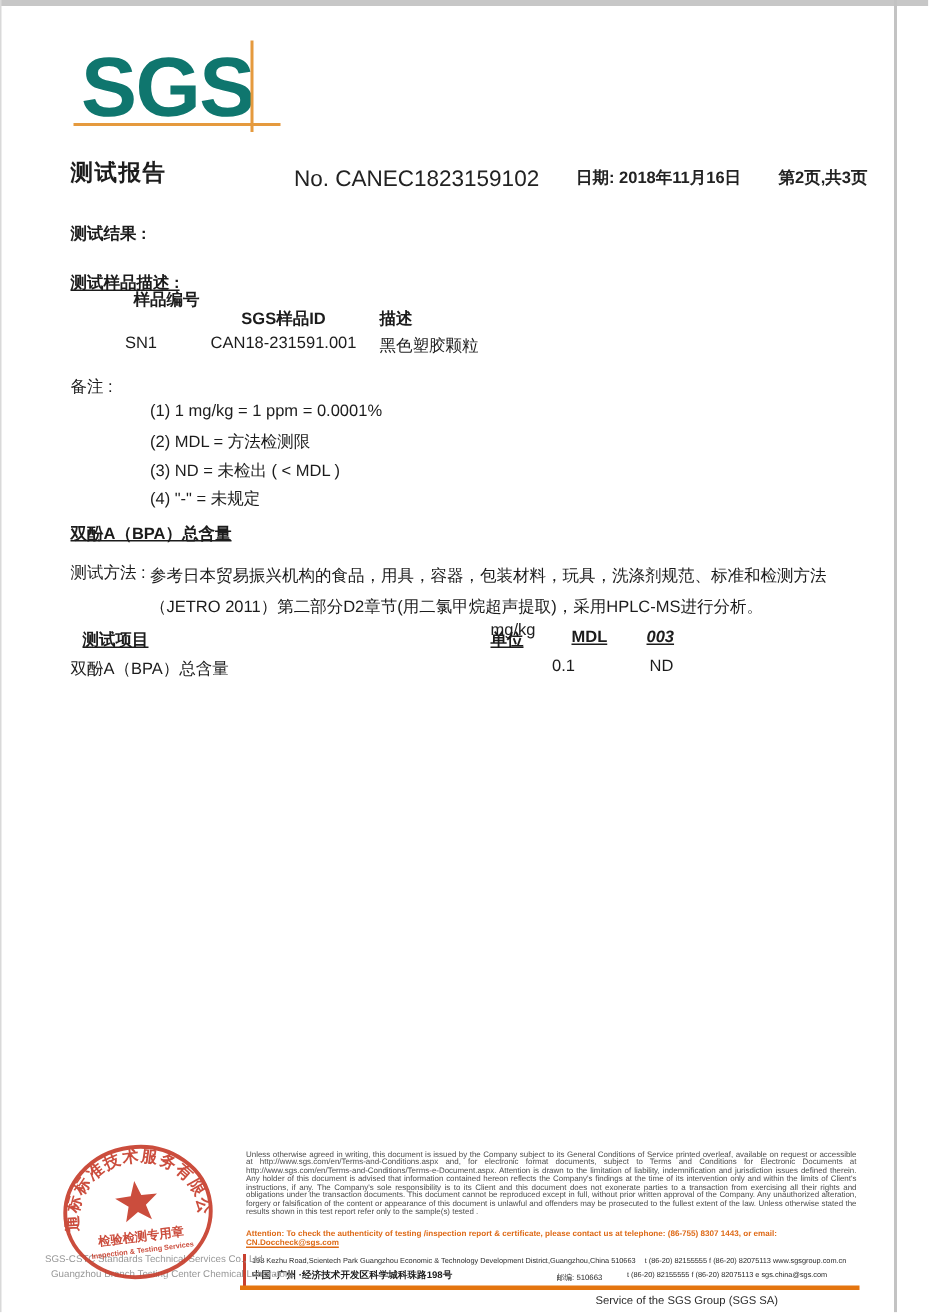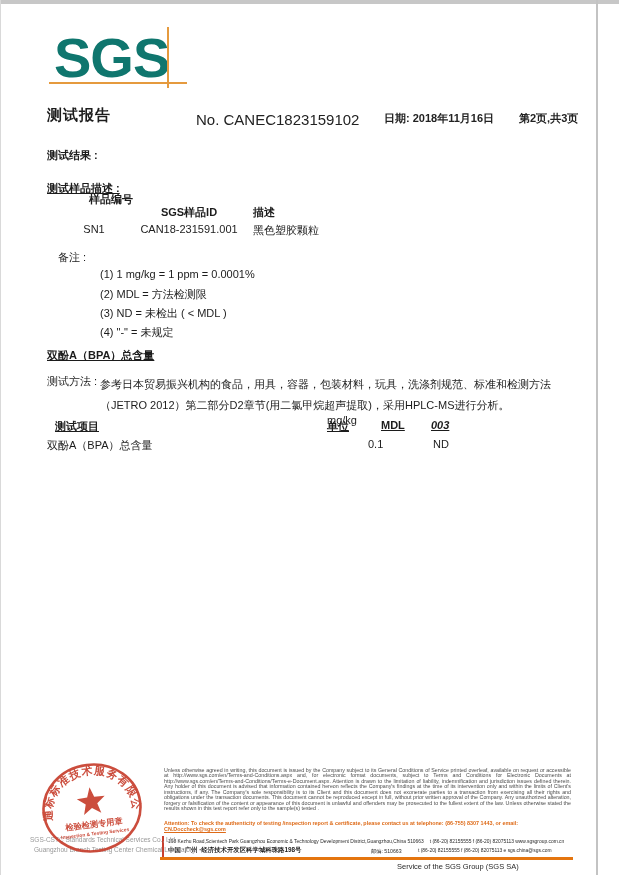--- a/index.html
+++ b/index.html
@@ -32,21 +32,21 @@
   .results-label { left:47px; top:148px; }
   .sample-title { left:47px; top:181px; }
 
   .s-h1 { left:55px;  top:192px; width:78px; text-align:right; }
   .s-h2 { left:130px; top:205px; width:118px; text-align:center; }
   .s-h3 { left:253px; top:205px; }
   .s-v1 { left:55px;  top:223px; width:78px; text-align:center; }
   .s-v2 { left:130px; top:223px; width:118px; text-align:center; }
   .s-v3 { left:253px; top:223px; }
 
-  .remarks-label { left:47px; top:250px;margin-left:11px; }
+  .remarks-label { left:47px; top:250px; }
   .remark-0 { left:100px; top:268px; }
   .remark-1 { left:100px; top:287px; }
   .remark-2 { left:100px; top:306px; }
   .remark-3 { left:100px; top:325px; }
 
   .bpa-title { left:47px; top:348px; }
   .method-label { left:47px; top:374px; }
   .method-text { left:100px; top:374px; width:474px; line-height:20.5px; }
 
   .r-h1 { left:55px;  top:419px; }
@@ -106,21 +106,21 @@
   <div class="abs label s-v3">黑色塑胶颗粒</div>
 
   <div class="abs label remarks-label">备注 :</div>
   <div class="abs label remark-0">(1) 1 mg/kg = 1 ppm = 0.0001%</div>
   <div class="abs label remark-1">(2) MDL = 方法检测限</div>
   <div class="abs label remark-2">(3) ND = 未检出 ( &lt; MDL )</div>
   <div class="abs label remark-3">(4) "-" = 未规定</div>
 
   <div class="abs label bold u bpa-title">双酚A（BPA）总含量</div>
   <div class="abs label method-label">测试方法 :</div>
-  <div class="abs label method-text">参考日本贸易振兴机构的食品，用具，容器，包装材料，玩具，洗涤剂规范、标准和检测方法（JETRO 2012）第二部分D2章节(用二氯甲烷超声提取)，采用HPLC-MS进行分析。</div>
+  <div class="abs label method-text">参考日本贸易振兴机构的食品，用具，容器，包装材料，玩具，洗涤剂规范、标准和检测方法（JETRO 2011）第二部分D2章节(用二氯甲烷超声提取)，采用HPLC-MS进行分析。</div>
 
   <div class="abs label bold u r-h1">测试项目</div>
   <div class="abs label bold u r-h2">单位</div>
   <div class="abs label bold u r-h3">MDL</div>
   <div class="abs label bold u r-h4">003</div>
   <div class="abs label r-v1">双酚A（BPA）总含量</div>
   <div class="abs label r-v2">mg/kg</div>
   <div class="abs label r-v3">0.1</div>
   <div class="abs label r-v4">ND</div>
 

